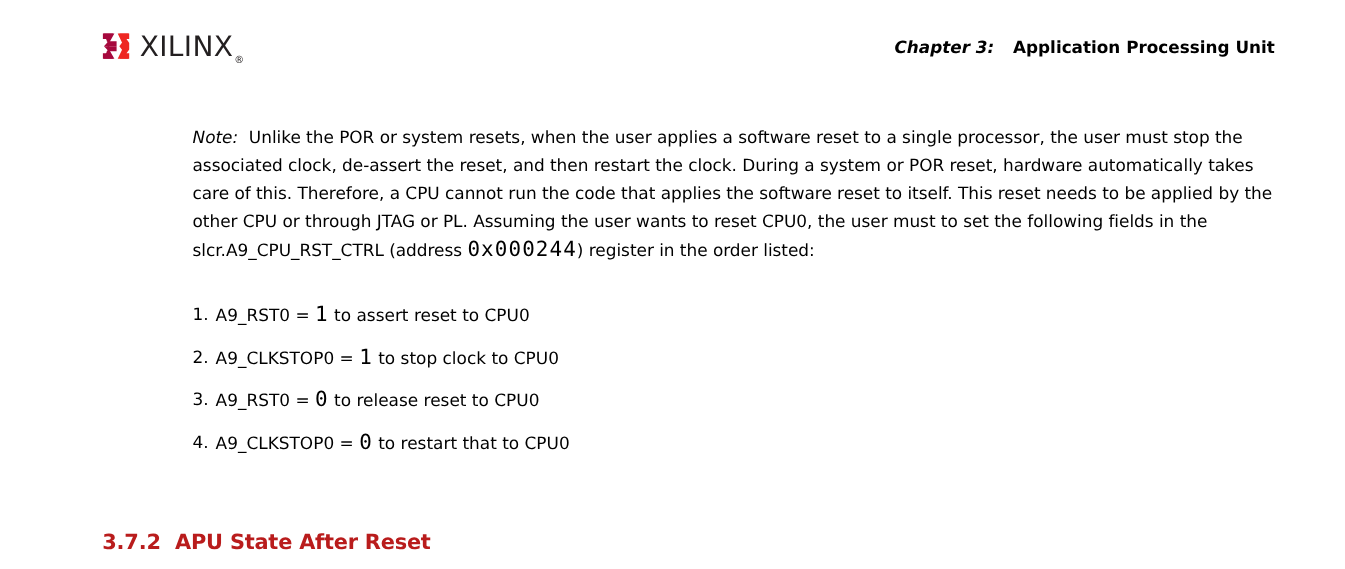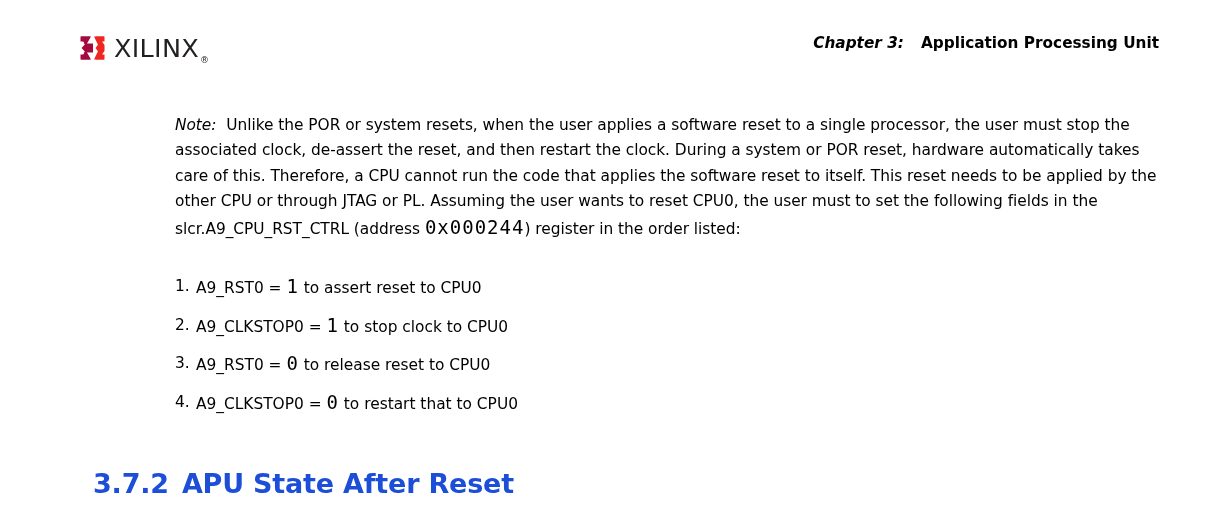--- a/index.html
+++ b/index.html
@@ -19,24 +19,24 @@
   
   .page-header {
     position: absolute;
     top: 28px;
     left: 0;
     width: 1223px;
     height: 40px;
   }
   .logo-block {
     position: absolute;
-    left: 80px;
+    left: 93px;
     top: 2px;
     display: flex;
-    align-items: flex-end;
+    align-items: flex-start;
     height: 30px;
   }
   .logo-mark {
     width: 25px;
     height: 24px;
     display: block;
   }
   .logo-wordmark {
     font-family: "DejaVu Sans", sans-serif;
     font-size: 25.5px;
@@ -126,24 +126,24 @@
   }
   .step-text {
     display: block;
     margin-left: 21px;
   }
 
   
   .section-heading {
     position: absolute;
     left: 93px;
-    top: 446px;
-    font-size: 27px;
+    top: 466px;
+    font-size: 19px;
     font-weight: bold;
-    color: #1d4ed8;
+    color: #b91c1c;
     white-space: nowrap;
     letter-spacing: -0.2px;
   }
   .section-num {
     margin-right: 13px;
   }
 </style>
 </head>
 <body>
 

